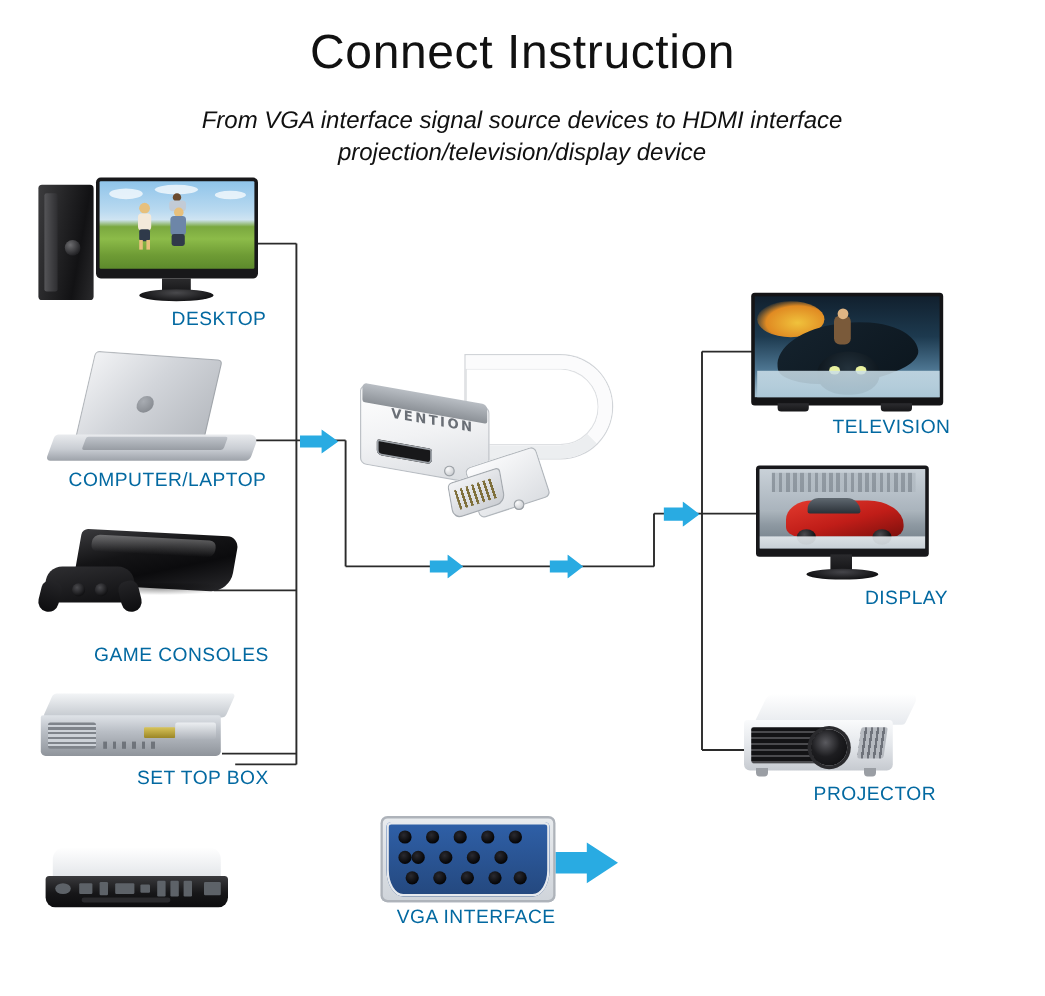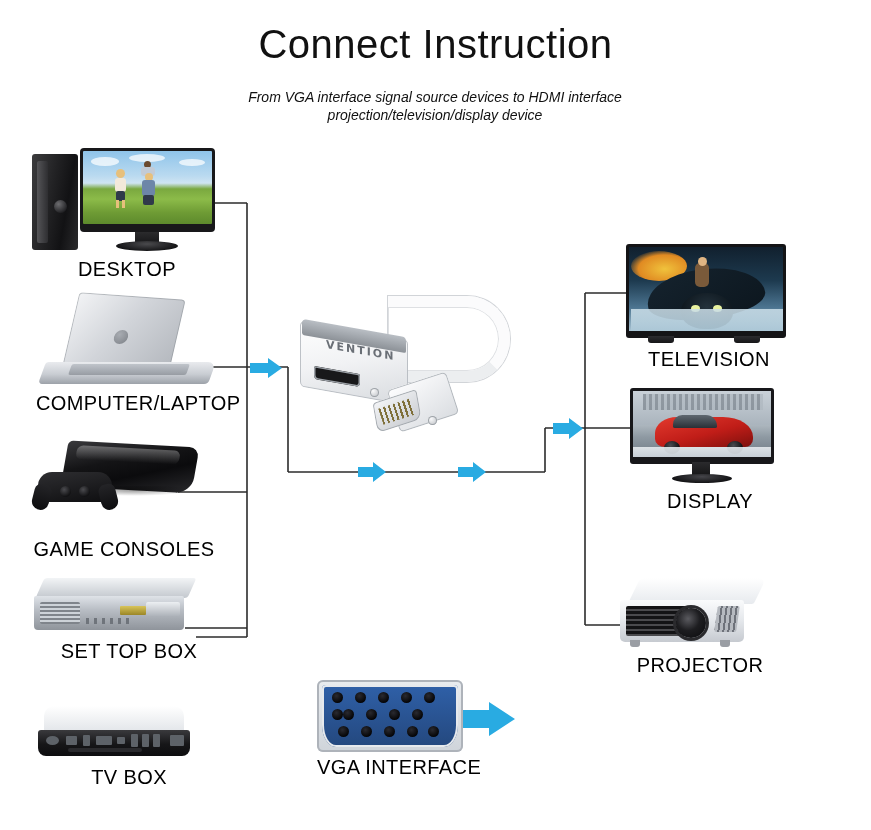--- a/index.html
+++ b/index.html
@@ -25,32 +25,32 @@
   .brand-badge .reg { font-size: 9px; vertical-align: super; }
 
   
   .page-title {
     position: absolute; top: 22px; left: 0; width: 871px;
     text-align: center; font-size: 40px; color: #111; font-weight: normal;
     letter-spacing: 0.5px;
   }
   .subtitle {
     position: absolute; top: 88px; left: 90px; width: 690px;
-    text-align: center; font-style: italic; font-size: 14px;
+    text-align: center; font-style: italic; font-size: 20px;
     color: #111; line-height: 1.32;
   }
 
   
   .wire-layer { position: absolute; inset: 0; pointer-events: none; }
   .arrow { position: absolute; }
 
   
   .device { position: absolute; }
   .device .caption {
-    text-align: center; font-size: 20px; color: #000000;
+    text-align: right; font-size: 16px; color: #0369a1;
     letter-spacing: 0.4px; white-space: nowrap; margin-top: 4px;
   }
   .art { position: relative; }
 
   
   .pc-tower {
     position: absolute; left: 0; top: 6px; width: 46px; height: 96px;
     background: linear-gradient(100deg,#3c3c3e 0%,#222224 42%,#121214 70%,#2a2a2c 100%);
     border-radius: 3px;
   }
@@ -481,21 +481,20 @@
         <span class="tvb-port" style="left:45px; top:5px; width:7px;  height:11px;"></span>
         <span class="tvb-port" style="left:58px; top:6px; width:16px; height:9px;"></span>
         <span class="tvb-port" style="left:79px; top:7px; width:8px;  height:7px;"></span>
         <span class="tvb-port" style="left:93px; top:4px; width:7px;  height:13px;"></span>
         <span class="tvb-port" style="left:104px;top:4px; width:7px;  height:13px;"></span>
         <span class="tvb-port" style="left:115px;top:4px; width:7px;  height:13px;"></span>
         <span class="tvb-port" style="left:132px;top:5px; width:14px; height:11px;"></span>
       </div>
       <div class="tvb-slot"></div>
     </div>
-    <div class="caption">TV BOX</div>
   </div>
 
   <div class="device" style="left:300px; top:288px; width:230px; height:180px;">
     <div class="art" style="height:170px;">
       <div class="ad-cable"></div>
       <div class="ad-body"></div>
       <div class="ad-edge"></div>
       <div class="ad-label">VENTION</div>
       <div class="hdmi-port"></div>
       <div class="vga-shell"></div>

